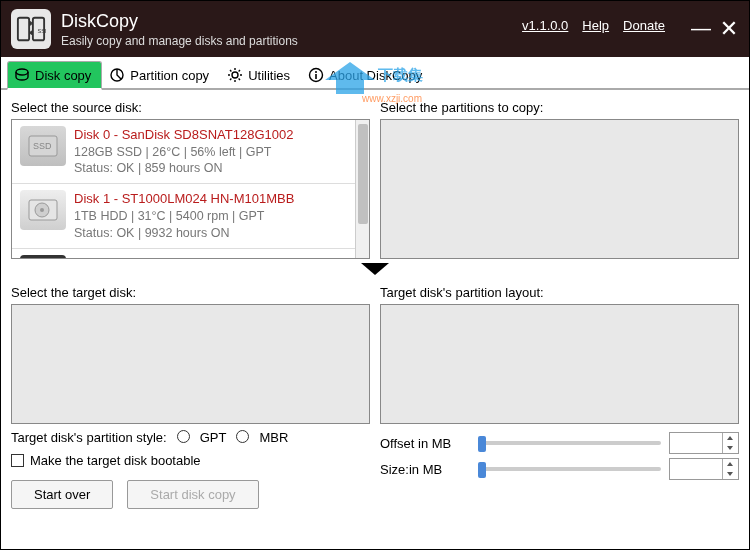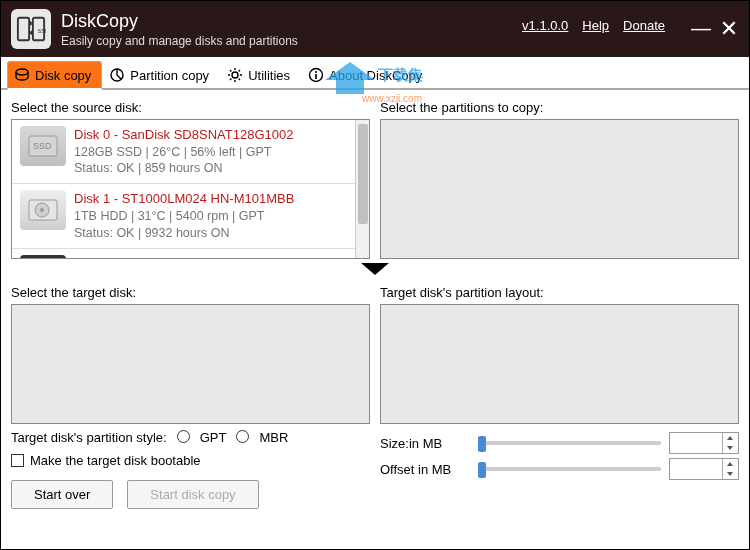--- a/index.html
+++ b/index.html
@@ -10,21 +10,21 @@
 .title-text { display: flex; flex-direction: column; }
 .title-main { font-size: 18px; font-weight: 400; }
 .title-sub { font-size: 12px; color: #ddd; margin-top: 2px; }
 .title-right { margin-left: auto; display: flex; gap: 14px; }
 .title-right a { color: #fff; text-decoration: underline; font-size: 13px; cursor: pointer; }
 .win-btns { display: flex; gap: 8px; margin-left: 12px; }
 .win-btn { color: #fff; font-size: 20px; width: 20px; text-align: center; cursor: pointer; line-height: 1; }
 .win-btn.close { font-size: 22px; }
 .tabbar { display: flex; background: #fff; border-bottom: 2px solid #aaa; padding: 4px 6px 0; gap: 0; }
 .tab { display: flex; align-items: center; gap: 5px; padding: 5px 10px 5px 6px; border: 1px solid transparent; border-bottom: none; cursor: pointer; font-size: 13px; }
-.tab.active { border-color: #aaa; background: #f97316; border-radius: 3px 3px 0 0; margin-bottom: -2px; border-bottom: 2px solid #fff; }
+.tab.active { border-color: #aaa; background: #22c55e; border-radius: 3px 3px 0 0; margin-bottom: -2px; border-bottom: 2px solid #fff; }
 .tab-icon { width: 16px; height: 16px; display: inline-flex; align-items: center; justify-content: center; }
 .content { padding: 6px 10px 10px; }
 .row2 { display: flex; gap: 10px; justify-content: space-between; }
 .col { flex: 1; display: flex; flex-direction: column; }
 .label { font-size: 13px; margin: 4px 0 4px; }
 .panel { border: 1px solid #888; background: #e8e8e8; height: 140px; position: relative; overflow: hidden; }
 .panel.short { height: 120px; }
 .disk-list { overflow-y: auto; height: 100%; background: #fff; }
 .disk-item { display: flex; gap: 8px; padding: 6px 8px; border-bottom: 1px solid #ddd; cursor: pointer; position: relative; }
 .disk-item:last-child { border-bottom: none; }
@@ -211,30 +211,30 @@
         <span class="chk"></span>
         <span>Make the target disk bootable</span>
       </div>
       <div class="btn-row">
         <button>Start over</button>
         <button disabled="">Start disk copy</button>
       </div>
     </div>
     <div class="bottom-right">
       <div class="slider-row">
-        <span class="sl-label">Size:in MB</span>
+        <span class="sl-label">Offset in MB</span>
         <div class="slider">
             <div class="slider-thumb"></div>
           </div>
         <div class="num-input">
             <div class="spin"></div>
           </div>
       </div>
       <div class="slider-row">
-        <span class="sl-label">Offset in MB</span>
+        <span class="sl-label">Size:in MB</span>
         <div class="slider">
             <div class="slider-thumb"></div>
           </div>
         <div class="num-input">
             <div class="spin"></div>
           </div>
       </div>
     </div>
   </div>
 

